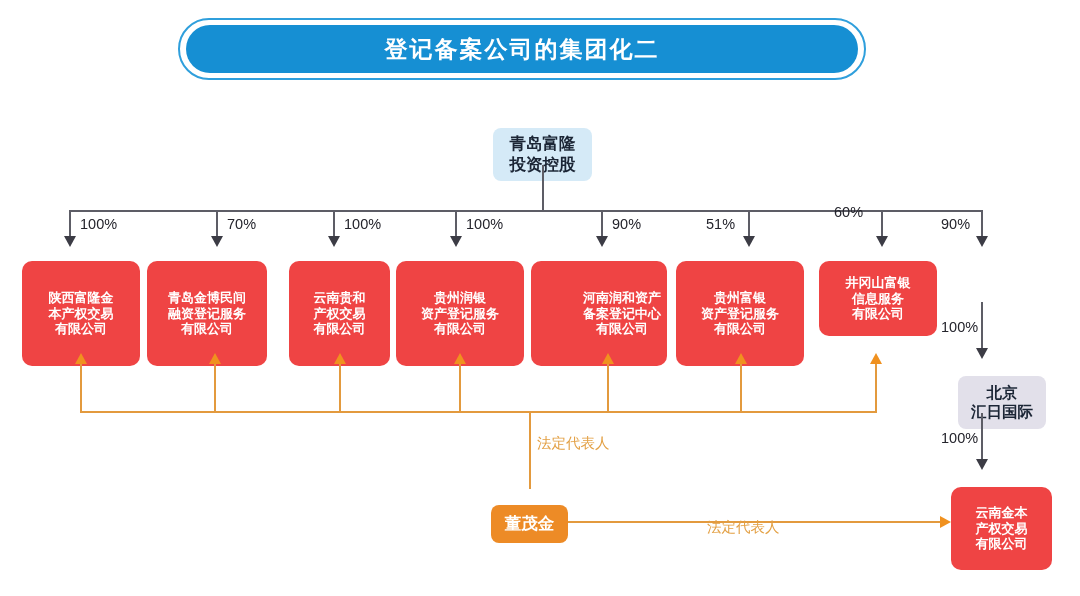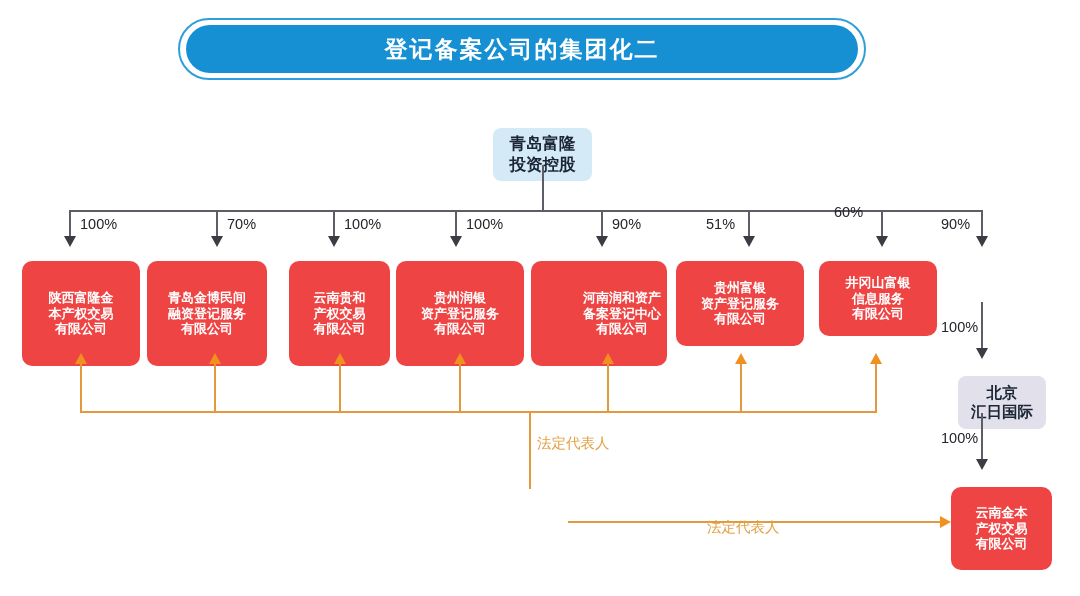--- a/index.html
+++ b/index.html
@@ -231,21 +231,21 @@
     <span class="line">资产登记服务</span>
     <span class="line">有限公司</span>
   </div>
 
   <div class="node node-sub" style="left:531px; top:245px; width:136px; height:105px;padding-left:46px;">
     <span class="line">河南润和资产</span>
     <span class="line">备案登记中心</span>
     <span class="line">有限公司</span>
   </div>
 
-  <div class="node node-sub" style="left:676px; top:245px; width:128px; height:85px;text-align:center;">
+  <div class="node node-sub" style="left:676px; top:245px; width:128px; height:105px;text-align:center;">
     <span class="line">贵州富银</span>
     <span class="line">资产登记服务</span>
     <span class="line">有限公司</span>
   </div>
 
   <div class="node node-sub" style="left:819px; top:245px; width:118px; height:75px;">
     <span class="line">井冈山富银</span>
     <span class="line">信息服务</span>
     <span class="line">有限公司</span>
   </div>
@@ -289,18 +289,21 @@
   <div class="or-arrow-up" style="left:735px; top:353px;"></div>
 
   <div class="or-v" style="left:875px; top:364px; height:48px;"></div>
   <div class="or-arrow-up" style="left:870px; top:353px;"></div>
 
   <div class="or-h" style="left:80px; top:411px; width:797px;"></div>
 
   <div class="or-v" style="left:529px; top:411px; height:78px;"></div>
   <div class="or-label" style="left:537px; top:434px;">法定代表人</div>
 
+  <div class="node node-person" style="left:491px; top:489px; width:77px; height:38px;">
+    <span class="line">董茂金</span>
+  </div>
 
   <div class="or-h" style="left:568px; top:521px; width:375px;"></div>
   <div class="or-arrow-right" style="left:940px; top:516px;"></div>
   <div class="or-label" style="left:707px; top:518px;">法定代表人</div>
 
 </div>
 
 </body></html>

